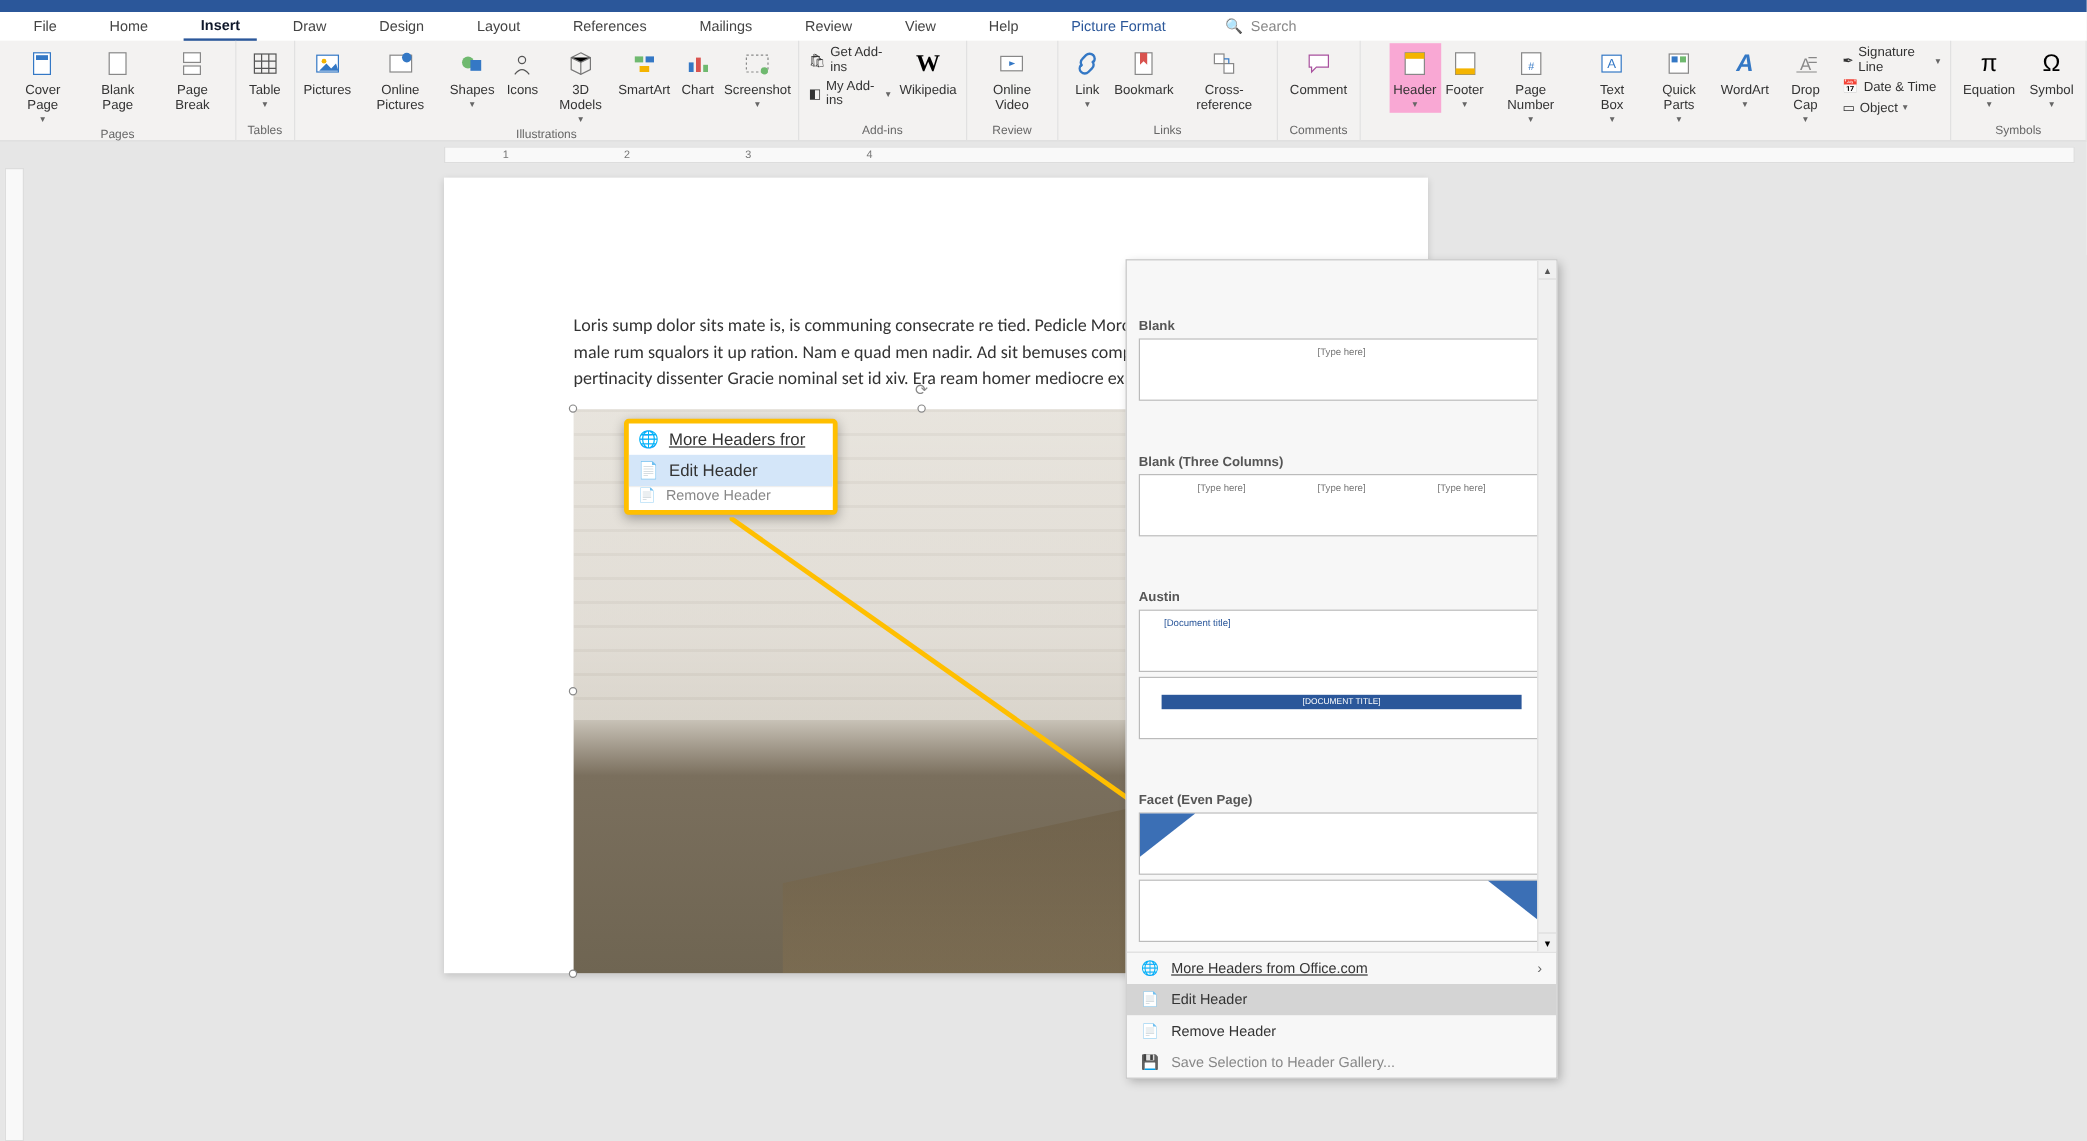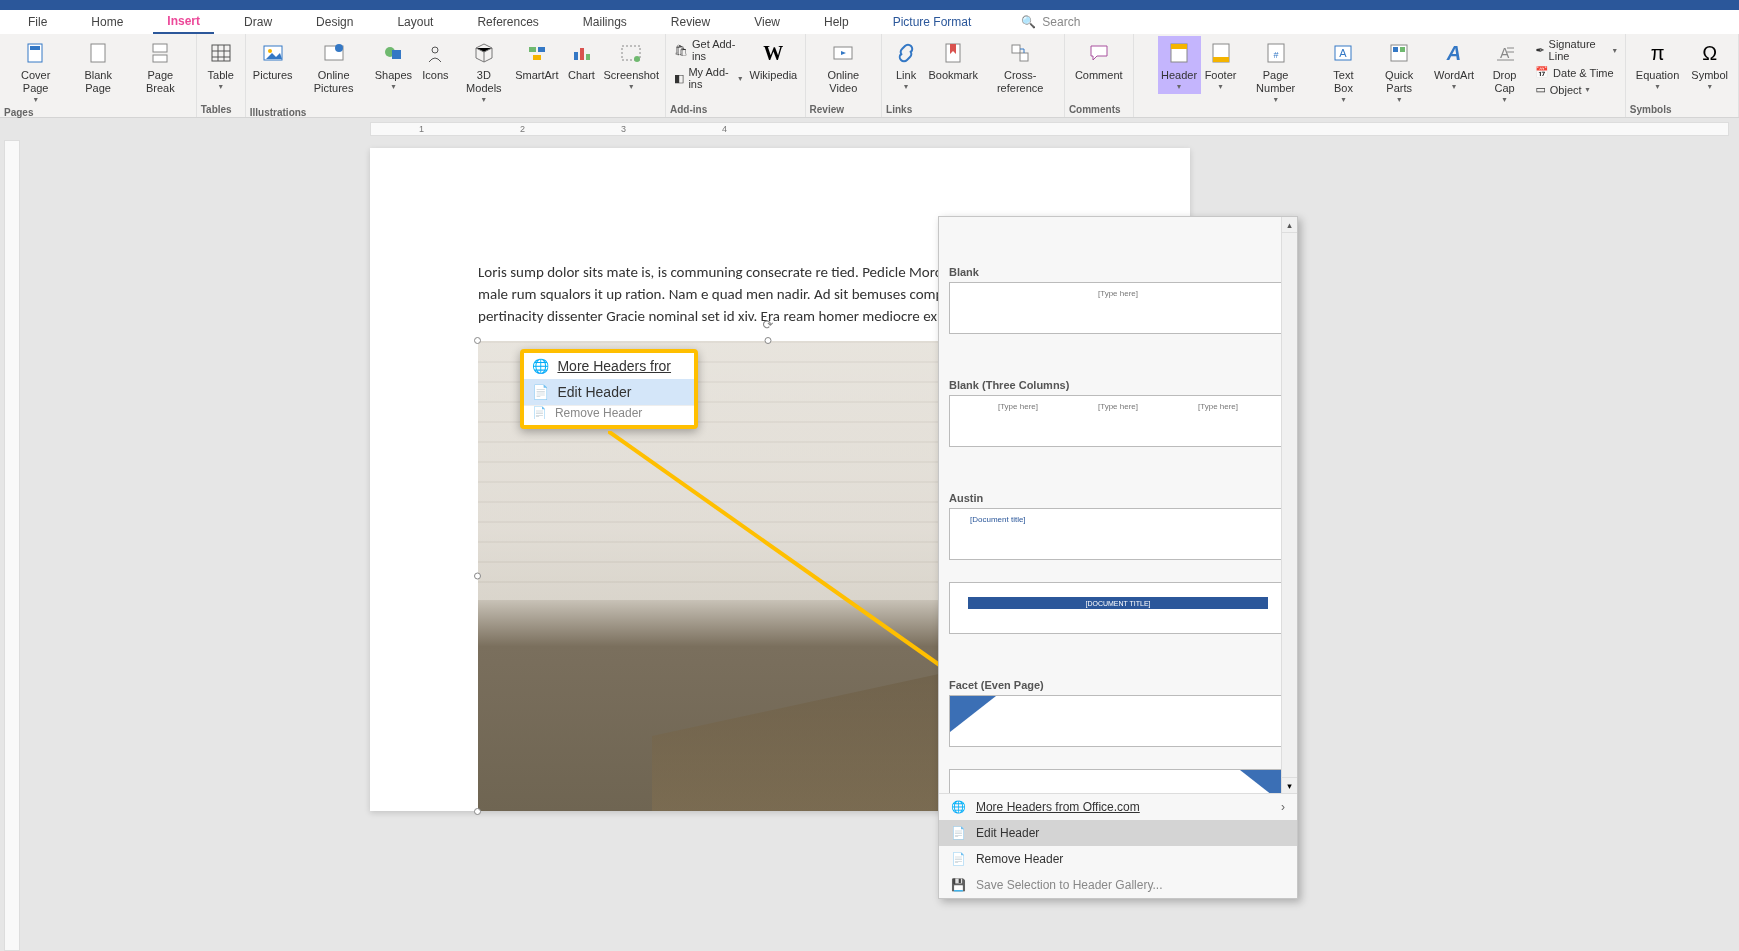--- a/index.html
+++ b/index.html
@@ -4,33 +4,33 @@
 <style>
 * { margin: 0; padding: 0; box-sizing: border-box; font-family: "Segoe UI", Arial, sans-serif; }
 body { background: #f3f3f3; width: 1739px; height: 951px; overflow: hidden; position: relative; }
 
 
 .titlebar { height: 10px; background: #2B579A; }
 
 
 .tabstrip { height: 24px; background: #fff; display: flex; align-items: center; padding-left: 14px; gap: 16px; }
 .tab { font-size: 12px; color: #444; padding: 4px 14px; cursor: pointer; }
-.tab.active { color: #ec4899; font-weight: 600; border-bottom: 2px solid #2B579A; }
+.tab.active { color: #0f172a; font-weight: 600; border-bottom: 2px solid #2B579A; }
 .tab.contextual { color: #2B579A; }
 .searchbox { margin-left: 20px; display: flex; align-items: center; gap: 6px; color: #888; font-size: 12px; }
 
 
 .ribbon { background: #f3f2f1; height: 84px; display: flex; border-bottom: 1px solid #d4d4d4; }
 .group { display: flex; flex-direction: column; border-right: 1px solid #e1e1e1; padding: 2px 4px 0 4px; }
 .group-content { display: flex; align-items: flex-start; flex: 1; }
-.group-label { font-size: 10px; color: #666; text-align: left; padding-bottom: 2px; font-weight: bold; }
+.group-label { font-size: 10px; color: #666; text-align: center; padding-bottom: 2px; }
 .rbtn { display: flex; flex-direction: column; align-items: center; justify-content: flex-start; padding: 3px 6px; cursor: pointer; min-width: 40px; }
 .rbtn .icon { width: 28px; height: 28px; display: flex; align-items: center; justify-content: center; margin-bottom: 2px; }
 .rbtn .lbl { font-size: 11px; color: #333; text-align: center; line-height: 1.2; }
-.rbtn.active { background: #c4b5fd; margin-left: 20px; }
+.rbtn.active { background: #f9a8d4; margin-left: 20px; }
 .small-stack { display: flex; flex-direction: column; justify-content: flex-start; padding: 2px 4px; gap: 4px; }
 .small-btn { display: flex; align-items: center; gap: 4px; font-size: 11px; color: #333; cursor: pointer; }
 .drop { font-size: 8px; color: #666; }
 
 
 .edit-area { position: relative; height: calc(951px - 10px - 24px - 84px); background: #e6e6e6; }
 .hruler { position: absolute; top: 4px; left: 370px; right: 10px; height: 14px; background: #f9f9f9; border: 1px solid #ddd; font-size: 9px; color: #777; display: flex; align-items: center; overflow: hidden; }
 .hruler span { margin: 0 48px; }
 .vruler { position: absolute; top: 22px; left: 4px; width: 16px; bottom: 0; background: #f9f9f9; border: 1px solid #ddd; }
 
@@ -55,21 +55,21 @@
 .callout-row.cut{border-top:1px solid #eee; height:14px; overflow:hidden; font-size:12px; color:#888; padding-top:0;padding-bottom:0}
 .leader{position:absolute;top:90px;left:130px;width:400px;height:340px;pointer-events:none}
 .leader line{stroke:#ffbf00;stroke-width:4}
 .leader circle{fill:#ffbf00}
 
 
 .gallery { position: absolute; left: 938px; top: 98px; width: 360px; background: #f7f7f7; border: 1px solid #c6c6c6; box-shadow: 3px 3px 8px rgba(0,0,0,.25); z-index: 100; }
 .gallery-inner { padding: 4px 10px 0 10px; height: 576px; overflow: hidden; position: relative; }
 .gallery-cat { font-size: 11px; font-weight: 600; color: #333; padding: 4px 0; }
 .gallery-name { font-size: 11px; font-weight: 700; color: #555; padding: 6px 0 4px 0; margin-top: 39px; }
-.preview { background: #fff; border: 1px solid #bbb; height: 52px; margin-bottom: 22px; padding: 6px 14px; font-size: 8px; color: #777; display:flex; align-items:flex-start; justify-content:center; gap:60px;}
+.preview { background: #fff; border: 1px solid #bbb; height: 52px; margin-bottom: 4px; padding: 6px 14px; font-size: 8px; color: #777; display:flex; align-items:flex-start; justify-content:center; gap:60px;}
 .preview.one span:nth-child(2),.preview.one span:nth-child(3){display:none}
 .preview.austin{color:#2B579A;justify-content:flex-start;padding-left:20px;border-top:1px solid #bbb}
 .preview.banded{position:relative;padding:0}
 .preview.banded .bar{position:absolute;top:14px;left:18px;right:18px;height:12px;background:#2B579A;color:#fff;font-size:7px;display:flex;align-items:center;justify-content:center}
 .preview.facet-even{position:relative}
 .preview.facet-even::before{content:'';position:absolute;top:0;left:0;border-top:36px solid #3b6fb5;border-right:46px solid transparent}
 .preview.facet-odd{position:relative}
 .preview.facet-odd::before{content:'';position:absolute;top:0;right:0;border-top:36px solid #3b6fb5;border-left:46px solid transparent}
 .gscroll{position:absolute;right:0;top:0;width:16px;height:100%;background:#f0f0f0;border-left:1px solid #ddd}
 .gscroll .btn{height:16px;display:flex;align-items:center;justify-content:center;font-size:9px;color:#555;border-bottom:1px solid #ddd}

